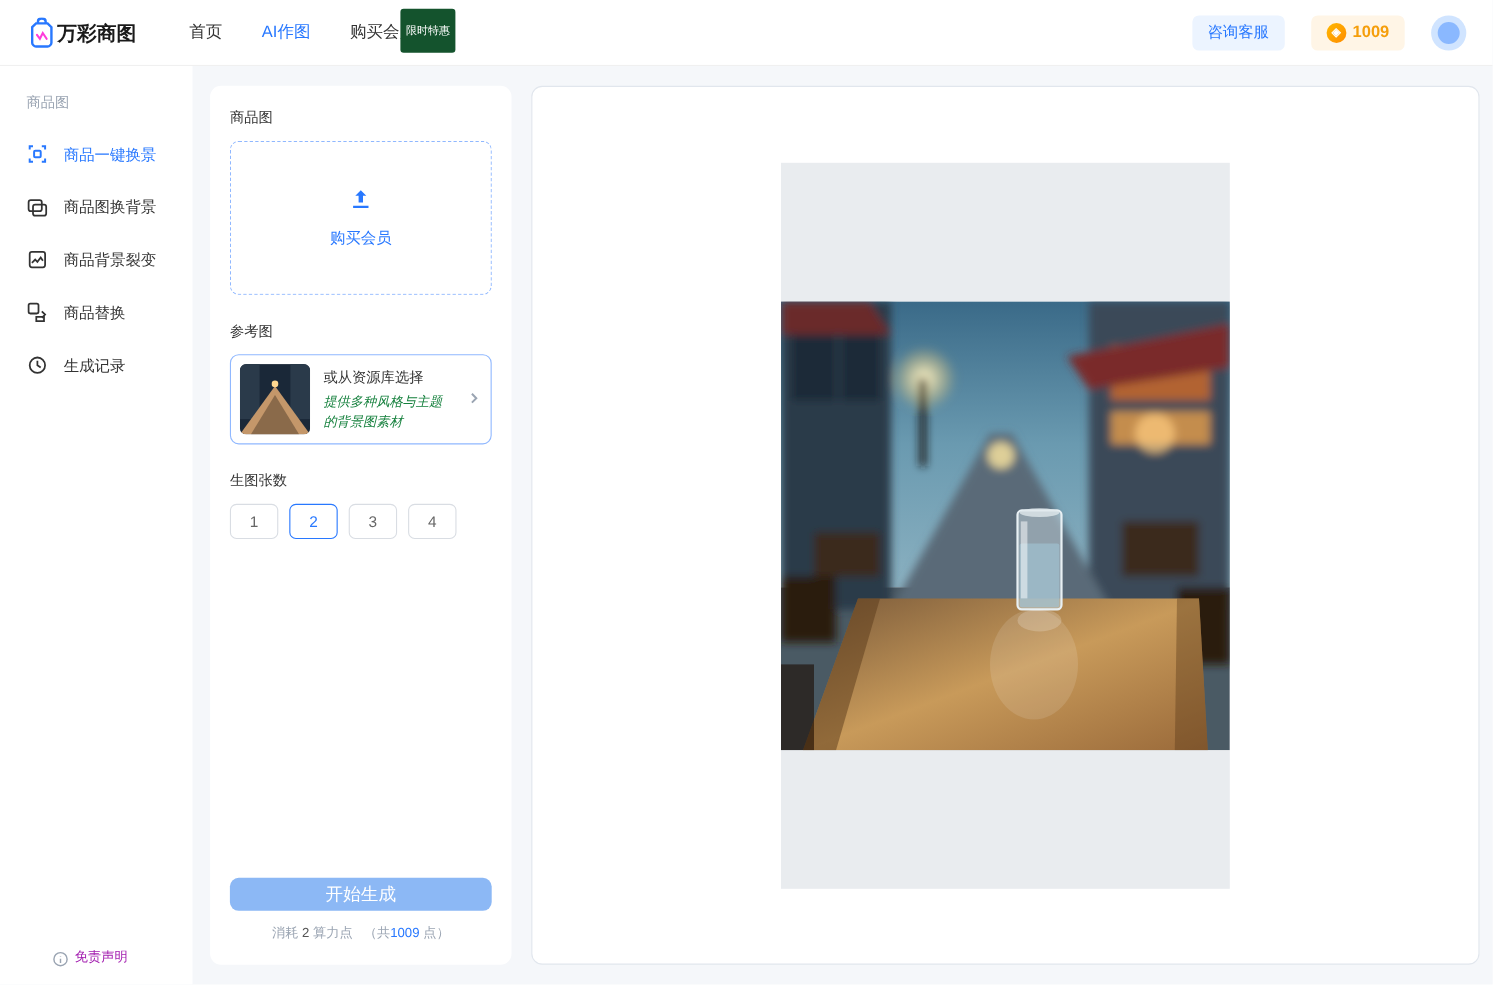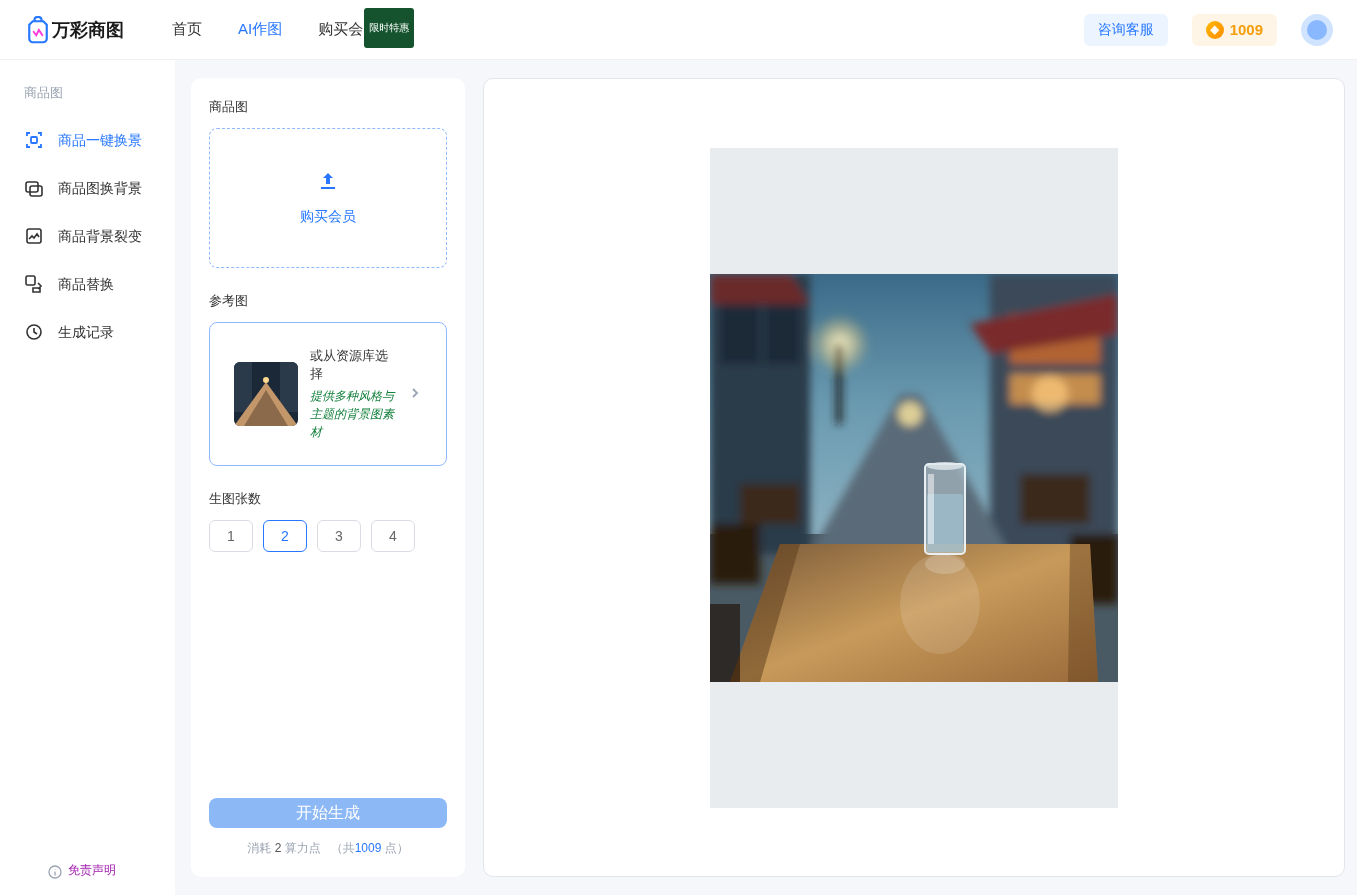--- a/index.html
+++ b/index.html
@@ -35,21 +35,21 @@
     
     .content { flex: 1; display: flex; gap: 18px; padding: 18px 12px 18px 16px; }
     
     
     .panel { width: 274px; background: #fff; border-radius: 10px; padding: 20px 18px; display:flex; flex-direction:column; }
     .panel-label { font-size: 13px; color: #333; margin-bottom: 12px; }
     .upload-box { border: 1.5px dashed #90b8ff; border-radius: 8px; height: 140px; display:flex; flex-direction:column; align-items:center; justify-content:center; color:#2878ff; cursor:pointer; margin-bottom: 24px; }
     .upload-icon { font-size: 22px; margin-bottom: 10px; }
     .upload-text { font-size: 14px; }
     
-    .ref-box { border: 1.5px solid #90b8ff; border-radius: 8px; padding: 24px; display:flex; align-items:center; gap:12px; cursor:pointer; margin-bottom: 24px; }
+    .ref-box { border: 1.5px solid #90b8ff; border-radius: 8px; padding: 8px; display:flex; align-items:center; gap:12px; cursor:pointer; margin-bottom: 24px; }
     .ref-thumb { width: 64px; height: 64px; border-radius: 6px; overflow:hidden; flex-shrink:0; }
     .ref-thumb svg{width:100%;height:100%;}
     .ref-text { flex:1; }
     .ref-title { font-size: 13px; color:#333; margin-bottom:4px; }
     .ref-desc { font-size: 12px; color:#15803d; line-height:1.5;font-style:italic; }
     .ref-chevron { color:#9aa4b2; }
     
     .count-row { display:flex; gap:10px; }
     .count-btn { width: 44px; height: 32px; border:1px solid #d9dde3; border-radius:6px; display:flex;align-items:center;justify-content:center; font-size:14px; color:#666; cursor:pointer; background:#fff;}
     .count-btn.active { border-color:#2878ff; color:#2878ff; }

